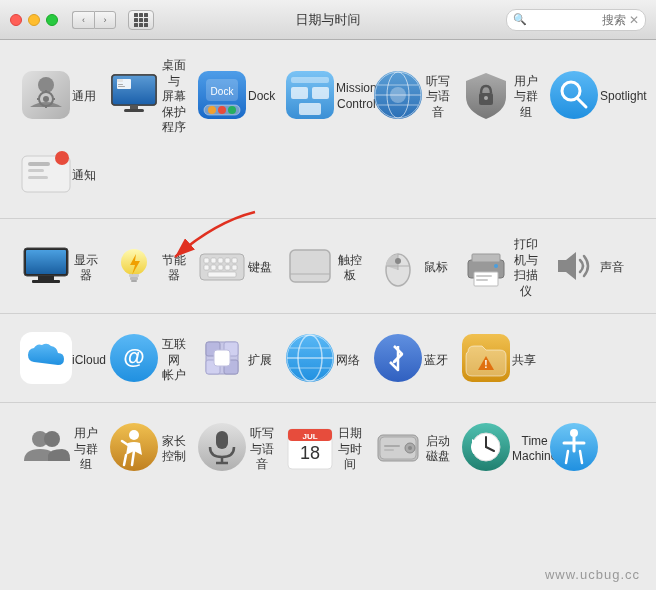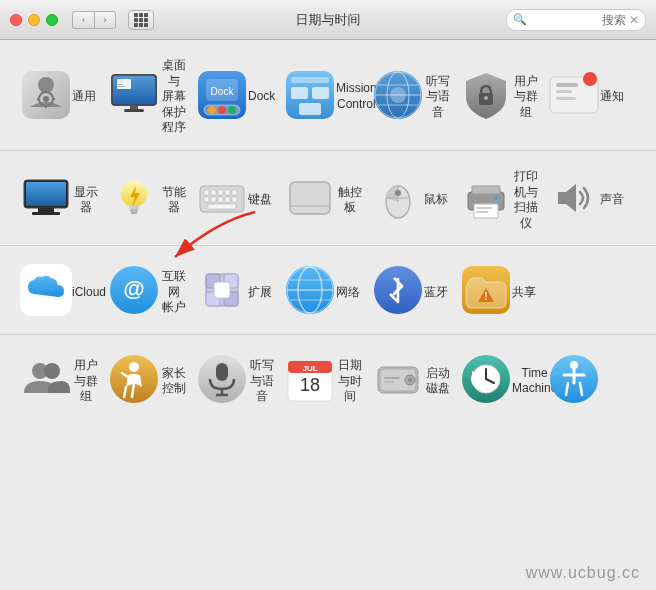--- a/index.html
+++ b/index.html
@@ -164,21 +164,21 @@
       left: 155px;
       pointer-events: none;
       z-index: 10;
     }
 
     
     .watermark {
       position: absolute;
       bottom: 8px;
       right: 16px;
-      font-size: 16px;
+      font-size: 13px;
       color: #999;
       letter-spacing: 1px;
     }
   </style>
 </head>
 <body>
 
 <div class="titlebar">
   <div class="titlebar-left">
     <div class="traffic-lights">
@@ -339,20 +339,37 @@
               </linearGradient>
             </defs>
             <rect x="19" y="24" width="14" height="12" rx="2" fill="#555"></rect>
             <path d="M21 24 Q21 17 26 17 Q31 17 31 24" fill="none" stroke="#555" stroke-width="2.5"></path>
             <circle cx="26" cy="29" r="2" fill="#aaa"></circle>
           </svg>
         </div>
         <span class="icon-label">用户与群组</span>
       </div>
 
+      <div class="icon-item">
+        <div class="icon-img">
+          <svg width="52" height="52" viewBox="0 0 52 52">
+            <circle cx="26" cy="26" r="24" fill="url(#spbg)"></circle>
+            <defs>
+              <linearGradient id="spbg" x1="0" y1="0" x2="0" y2="1">
+                <stop offset="0%" stop-color="#5ab8f5"></stop>
+                <stop offset="100%" stop-color="#2090e0"></stop>
+              </linearGradient>
+            </defs>
+
+            <circle cx="23" cy="22" r="9" fill="none" stroke="white" stroke-width="3"></circle>
+            <line x1="29" y1="29" x2="38" y2="38" stroke="white" stroke-width="3" stroke-linecap="round"></line>
+          </svg>
+        </div>
+        <span class="icon-label">Spotlight</span>
+      </div>
 
       <div class="icon-item">
         <div class="icon-img">
           <svg width="52" height="52" viewBox="0 0 52 52">
             <rect x="2" y="8" width="48" height="36" rx="5" fill="#f0f0f0" stroke="#ccc" stroke-width="1"></rect>
 
             <rect x="8" y="14" width="22" height="4" rx="2" fill="#bbb"></rect>
             <rect x="8" y="21" width="16" height="3" rx="1.5" fill="#ccc"></rect>
             <rect x="8" y="28" width="20" height="3" rx="1.5" fill="#ccc"></rect>
 

